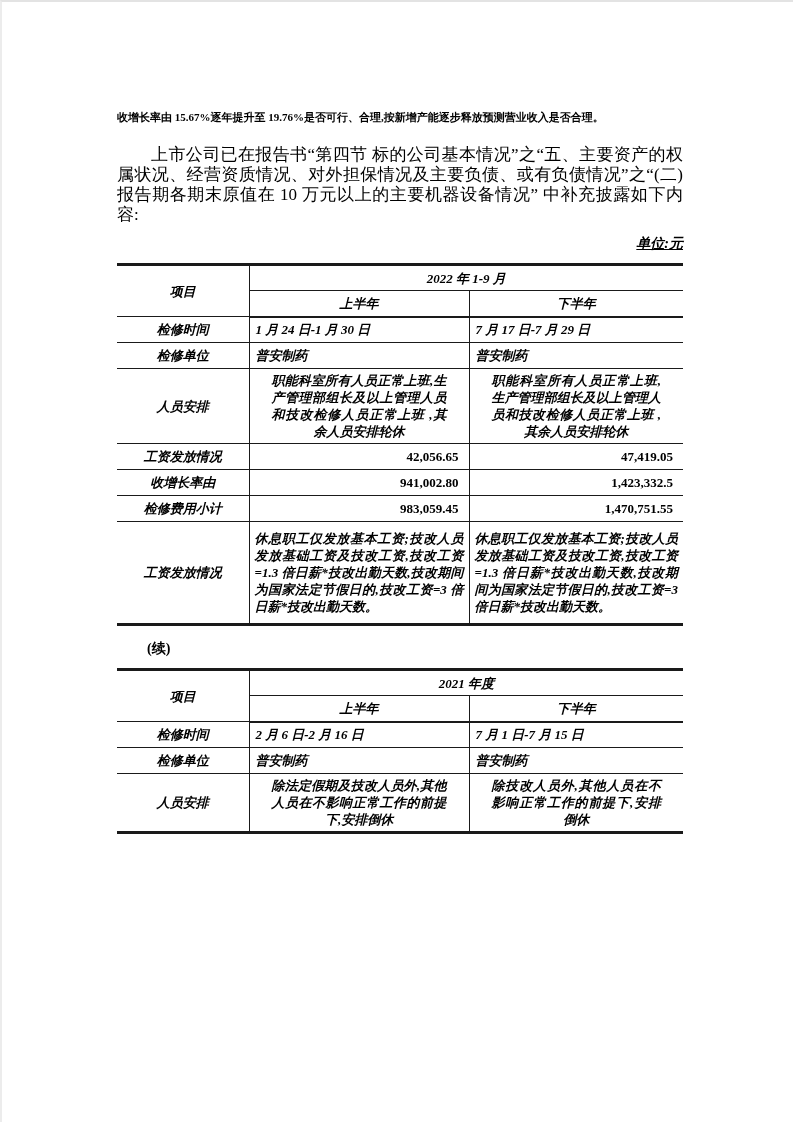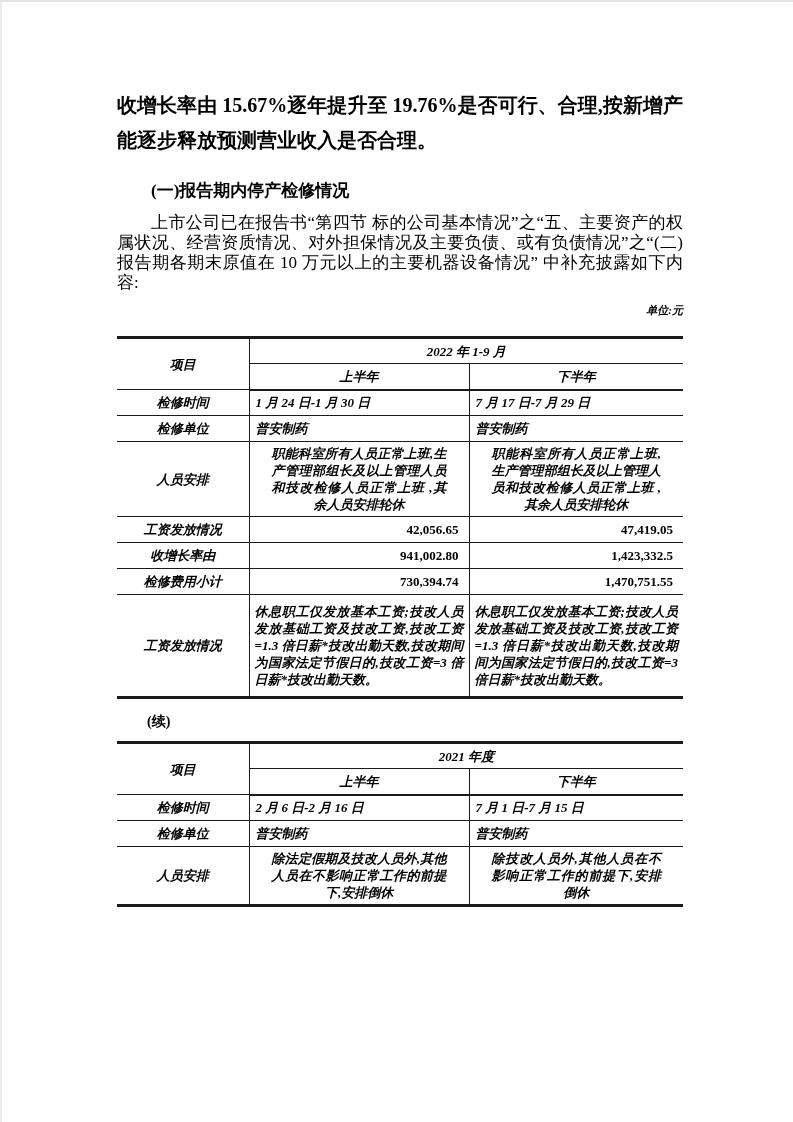--- a/index.html
+++ b/index.html
@@ -15,40 +15,41 @@
   }
   .page{
     box-sizing:border-box;
     padding:86px 112px 0 115px;
     width:793px;
   }
   .content{width:566px;}
 
   p{margin:0;}
   .p1{
-    font-size:20px;font-weight:bold;line-height:35px;
+    font-size:11px;font-weight:bold;line-height:35px;
     text-align:justify;
+    margin-top:12px;
   }
   .heading{
     font-size:17px;font-weight:bold;line-height:25px;
     margin-top:20px;text-indent:2em;
   }
   .p2{
     font-size:17px;line-height:20px;margin-top:10px;
     text-indent:2em;text-align:justify;
   }
   .p3{
     font-size:17px;line-height:32px;margin-top:6px;
     text-indent:2em;text-align:justify;
     font-weight:bold;font-style:italic;
     font-family:"Liberation Serif","DejaVu Serif",serif;
   }
   .unit-label{
-    font-size:11px;font-weight:bold;font-style:italic;
-    text-align:right;margin-top:10px;margin-bottom:18px;
+    font-size:14px;font-weight:bold;font-style:italic;
+    text-align:right;margin-top:10px;margin-bottom:10px;text-decoration:underline;
   }
 
   table{
     border-collapse:collapse;
     width:566px;
     table-layout:fixed;
     border-top:3px solid #1a1a1a;
     border-bottom:3px solid #1a1a1a;
     font-size:13px;
   }
@@ -82,21 +83,20 @@
   }
 </style>
 </head>
 <body>
 
 <div class="page">
   <div class="content">
 
     <p class="p1">收增长率由 15.67%逐年提升至 19.76%是否可行、合理,按新增产能逐步释放预测营业收入是否合理。</p>
 
-    <p class="heading">(一)报告期内停产检修情况</p>
 
     <p class="p2">上市公司已在报告书“第四节 标的公司基本情况”之“五、主要资产的权属状况、经营资质情况、对外担保情况及主要负债、或有负债情况”之“(二)报告期各期末原值在 10 万元以上的主要机器设备情况” 中补充披露如下内容:</p>
 
 
     <div class="unit-label">单位:元</div>
 
     <table>
       <colgroup>
           <col class="c1">
           <col class="c2">
@@ -131,21 +131,21 @@
         <td class="vline num">42,056.65</td>
         <td class="vline num">47,419.05</td>
       </tr>
       <tr class="row-s">
         <td class="label">收增长率由</td>
         <td class="vline num">941,002.80</td>
         <td class="vline num">1,423,332.5</td>
       </tr>
       <tr class="row-s">
         <td class="label">检修费用小计</td>
-        <td class="vline num">730,394.74</td>
+        <td class="vline num">983,059.45</td>
         <td class="vline num">1,470,751.55</td>
       </tr>
       <tr>
         <td class="label">工资发放情况</td>
         <td class="vline longl">休息职工仅发放基本工资;技改人员发放基础工资及技改工资,技改工资=1.3 倍日薪*技改出勤天数,技改期间为国家法定节假日的,技改工资=3 倍日薪*技改出勤天数。</td>
         <td class="vline longl">休息职工仅发放基本工资;技改人员发放基础工资及技改工资,技改工资=1.3 倍日薪*技改出勤天数,技改期间为国家法定节假日的,技改工资=3 倍日薪*技改出勤天数。</td>
       </tr>
     </tbody>
       </table>
 

